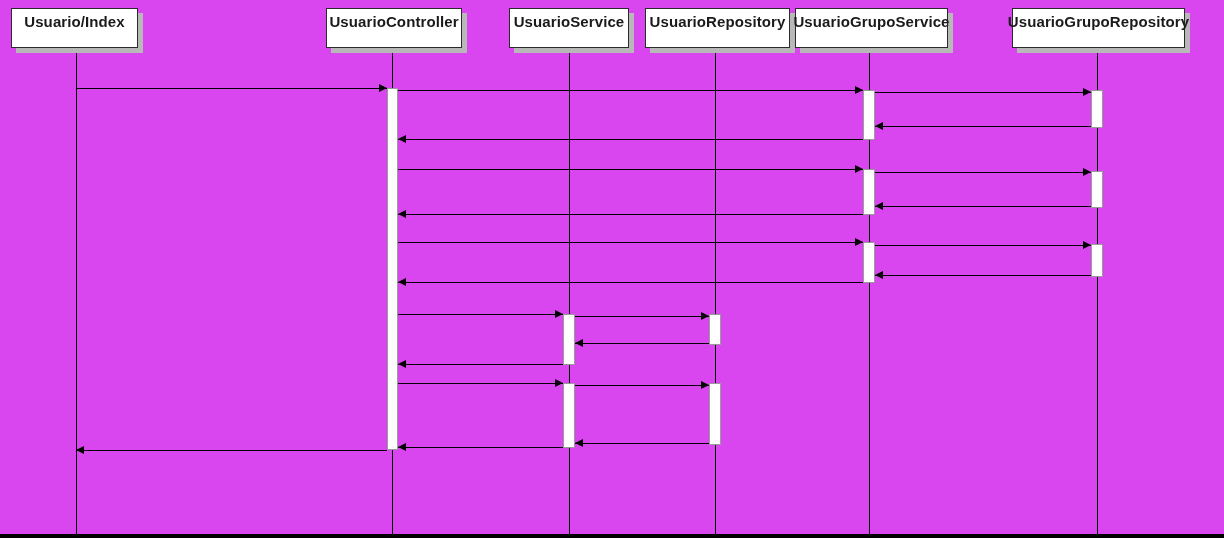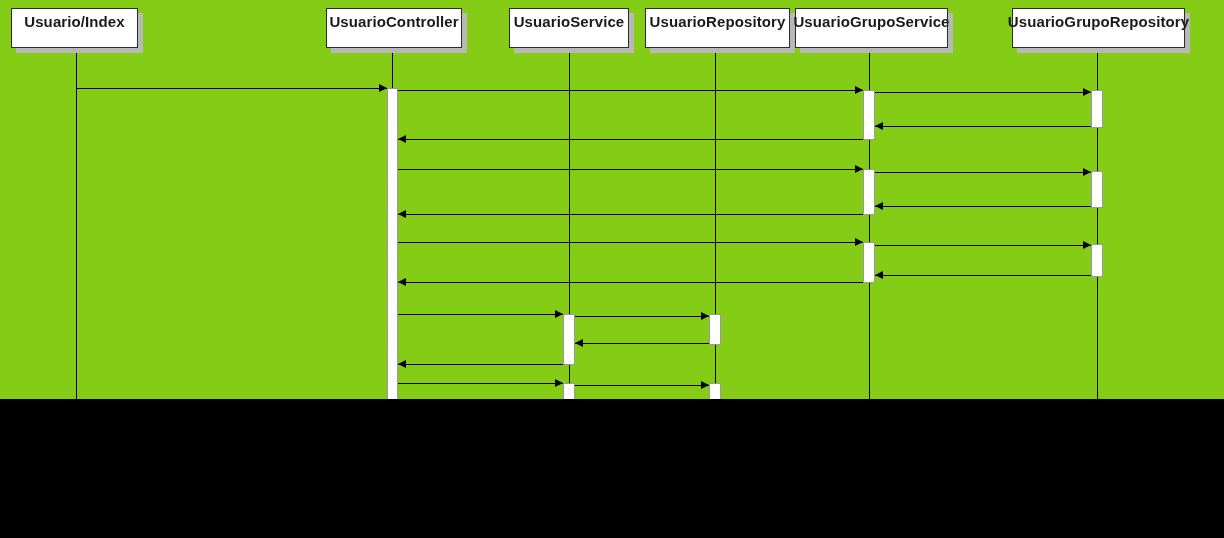--- a/index.html
+++ b/index.html
@@ -85,21 +85,21 @@
     height: 0;
     border-top: 4px solid transparent;
     border-bottom: 4px solid transparent;
   }
   .arrow-right { border-left: 8px solid #000000; }
   .arrow-left  { border-right: 8px solid #000000; }
 </style>
 </head>
 <body>
 
-<div id="diagram-canvas" style="width: 1224px; height: 399px; background: #84cc16;">
+<div id="diagram-canvas" style="width: 1224px; height: 534px; background: #d946ef;">
   <div id="lifelines-layer">
       <div class="lifeline" style="left: 76px; top: 48px; height: 490px; background: rgb(0, 0, 0);"></div>
       <div class="lifeline" style="left: 392px; top: 48px; height: 490px; background: rgb(0, 0, 0);"></div>
       <div class="lifeline" style="left: 569px; top: 48px; height: 490px; background: rgb(0, 0, 0);"></div>
       <div class="lifeline" style="left: 715px; top: 48px; height: 490px; background: rgb(0, 0, 0);"></div>
       <div class="lifeline" style="left: 869px; top: 48px; height: 490px; background: rgb(0, 0, 0);"></div>
       <div class="lifeline" style="left: 1097px; top: 48px; height: 490px; background: rgb(0, 0, 0);"></div>
     </div>
   <div id="messages-layer">
       <div class="message-line" style="left: 76px; top: 88px; width: 311px; background: rgb(0, 0, 0);"></div>

